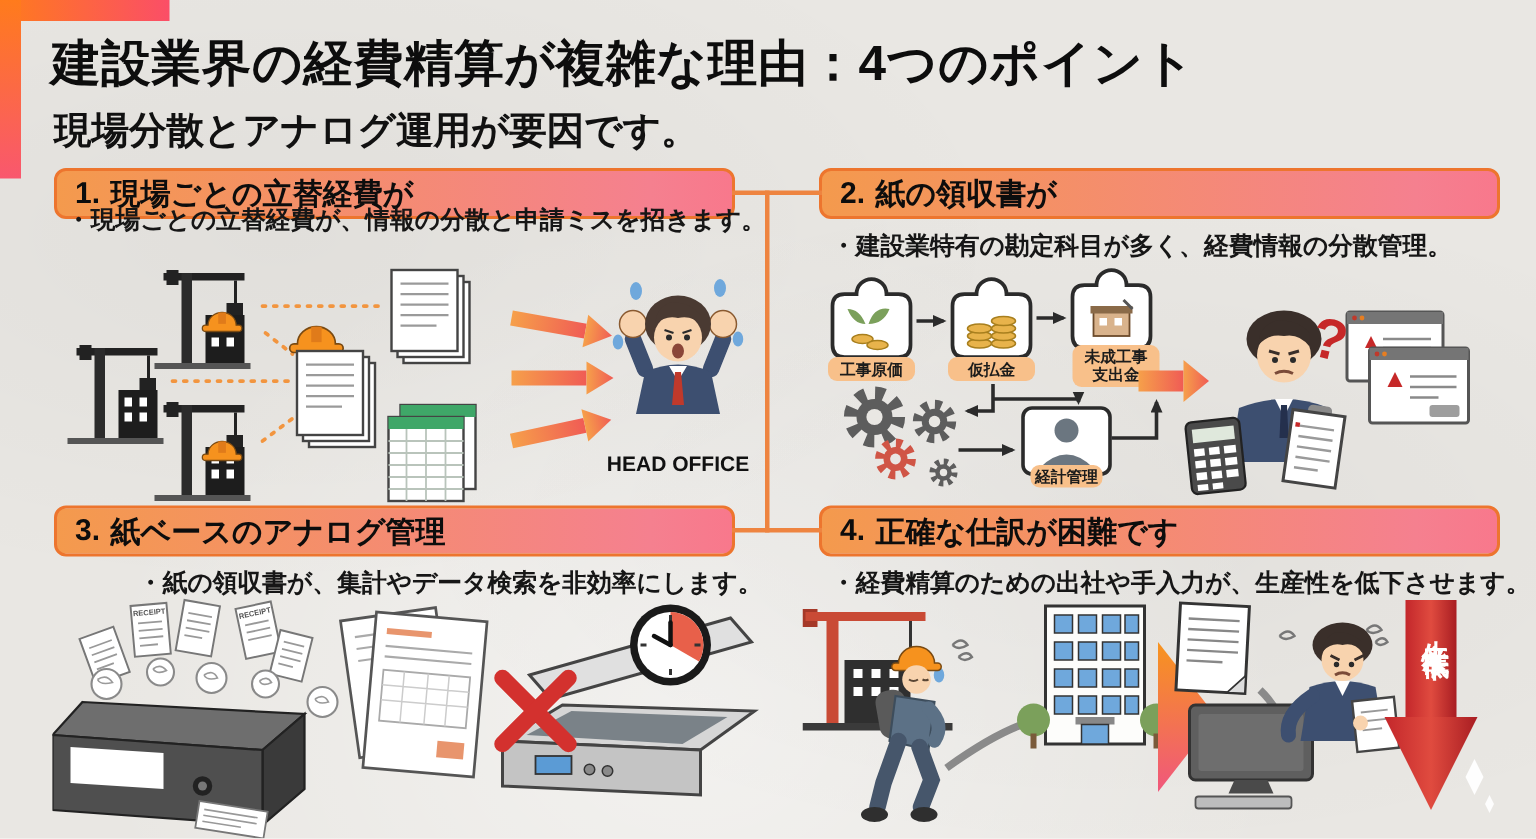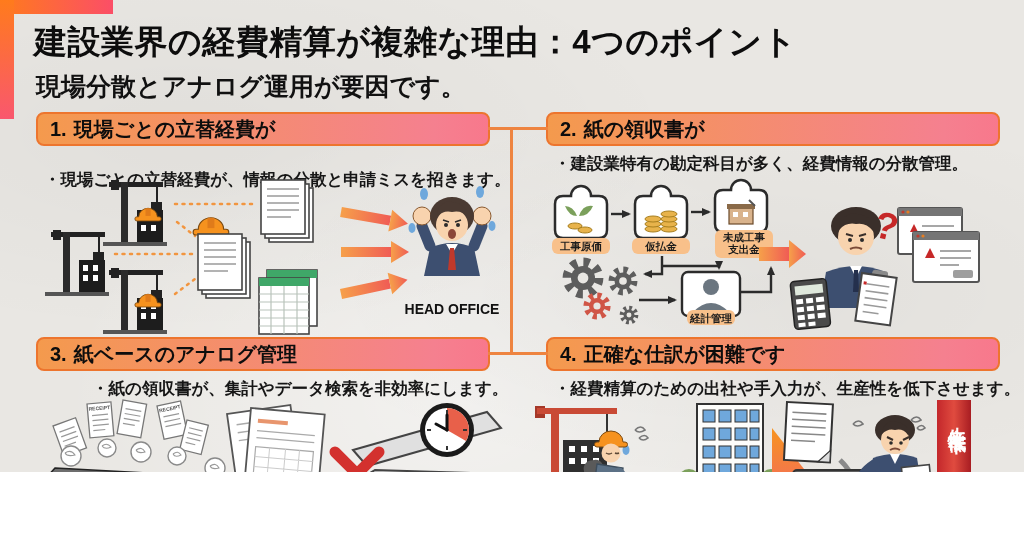--- a/index.html
+++ b/index.html
@@ -1,17 +1,17 @@
 <!DOCTYPE html>
 <html><head>
 <meta charset="utf-8">
 <style>
   html,body{margin:0;padding:0;}
   .canvas{
-    position:relative;width:1024px;height:472px;overflow:hidden;
+    position:relative;width:1024px;height:559px;overflow:hidden;
     font-family:"Liberation Sans","DejaVu Sans",sans-serif;
     background:
       radial-gradient(ellipse at 18% 28%, rgba(0,0,0,0.035), transparent 42%),
       radial-gradient(ellipse at 72% 62%, rgba(0,0,0,0.03), transparent 46%),
       radial-gradient(ellipse at 45% 85%, rgba(255,255,255,0.45), transparent 50%),
       #E9E7E3;
   }
   .corner-top{position:absolute;left:0;top:0;width:113px;height:14px;
     background:linear-gradient(90deg,#FF7B1C,#FB4E67);}
   .corner-left{position:absolute;left:0;top:0;width:14px;height:119px;
@@ -21,21 +21,21 @@
   .subtitle{position:absolute;left:36px;top:70px;font-size:25px;font-weight:700;color:#111;}
   .sec-header{position:absolute;height:34px;box-sizing:border-box;border:2px solid #ED752E;
     border-radius:8px;background:linear-gradient(90deg,#F49A4D 0%,#F5808F 88%,#F8788C 100%);
     display:flex;align-items:center;padding-left:12px;gap:7px;
     font-size:20px;font-weight:800;color:#0d0d0d;white-space:nowrap;}
   .sh1{left:36px;top:112px;width:454px;}
   .sh2{left:546px;top:112px;width:454px;}
   .sh3{left:36px;top:337px;width:454px;}
   .sh4{left:546px;top:337px;width:454px;}
   .sec-bullet{position:absolute;font-size:16.5px;font-weight:700;color:#161616;white-space:nowrap;}
-  .sb1{left:44px;top:169px;}
+  .sb1{left:44px;top:136px;}
   .sb2{left:554px;top:153px;}
   .sb3{left:44px;top:378px;margin-left:48px;}
   .sb4{left:554px;top:378px;}
   .conn{position:absolute;background:#EE8440;}
   .conn-h1{left:488px;top:127px;width:60px;height:3px;}
   .conn-h2{left:488px;top:352px;width:60px;height:3px;}
   .conn-v{left:510px;top:127px;width:3px;height:228px;}
   .illus{position:absolute;}
   .illus1{left:35px;top:178px;width:475px;height:158px;}
   .illus2{left:535px;top:178px;width:480px;height:158px;}

